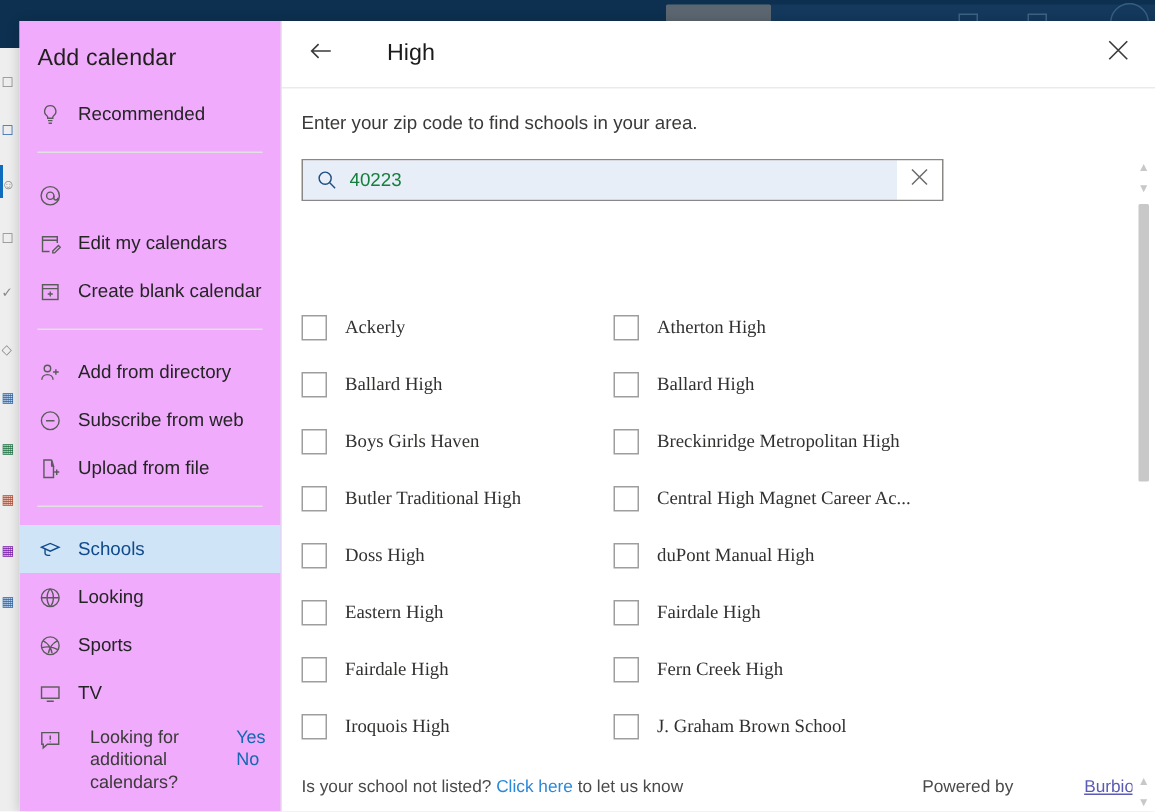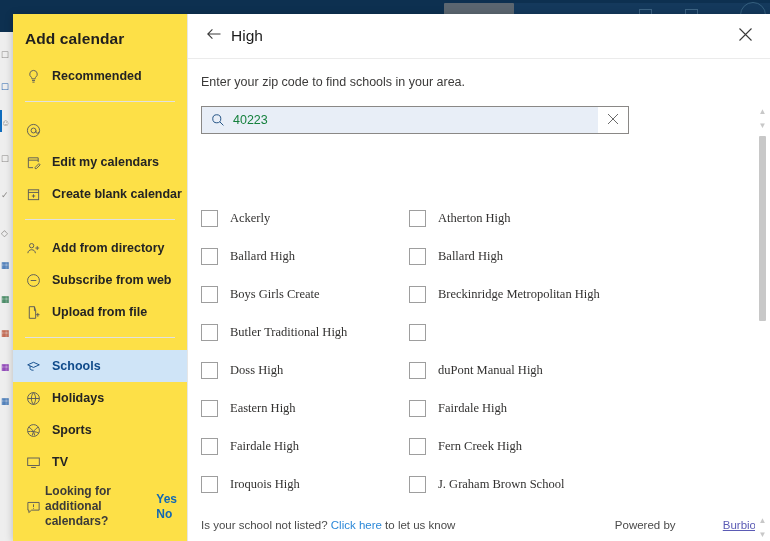--- a/index.html
+++ b/index.html
@@ -87,24 +87,23 @@
     background: #ffffff;
     box-shadow: 0 1px 8px rgba(0,0,0,0.22);
     display: flex;
     overflow: hidden;
   }
 
   
   #nav {
     width: 174px;
     min-width: 174px;
-    background: #fde047;
+    background: #f0abfc;
     border-right: 1px solid #e6e6e6;
     position: relative;
-    font-weight: bold;
   }
   #nav-title {
     font-size: 15.5px;
     color: #201f1e;
     padding: 16px 0 0 12px;
     letter-spacing: .1px;
   }
   .nav-group {
     margin-top: 12px;
   }
@@ -135,25 +134,24 @@
     display: flex;
     align-items: center;
     justify-content: center;
   }
   .nav-ico svg { display: block; }
   .nav-label { white-space: nowrap; }
 
   #nav-looking {
     display: flex;
     padding: 6px 10px 0 12px;
-    gap: 4px;
+    gap: 19px;
     font-size: 12px;
     color: #3b3a39;
     line-height: 15px;
-    align-items: center;
   }
   #nav-looking .nav-ico { margin-top: 1px; }
   #looking-text { width: 78px; }
   #looking-answers {
     margin-left: auto;
     text-align: left;
   }
   #looking-answers a {
     display: block;
     color: #1268b3;
@@ -183,21 +181,21 @@
     width: 28px; height: 28px;
     display: flex;
     align-items: center;
     justify-content: center;
     color: #3a3a3a;
     cursor: pointer;
   }
   #main-title {
     font-size: 15.5px;
     color: #1b1b1b;
-    margin-left: 3px;
+    margin-left: 30px;
   }
   #close-button {
     margin-left: auto;
     width: 30px; height: 30px;
     display: flex;
     align-items: center;
     justify-content: center;
     color: #3a3a3a;
     cursor: pointer;
   }
@@ -468,21 +466,21 @@
         </span>
         <span class="nav-label">Schools</span>
       </div>
       <div class="nav-item">
         <span class="nav-ico">
           <svg width="15" height="15" viewBox="0 0 16 16" fill="none" stroke="currentColor" stroke-width="1">
               <circle cx="8" cy="8" r="6.3"></circle>
               <path d="M1.8 8h12.4M8 1.7c3 3.3 3 9.3 0 12.6M8 1.7c-3 3.3-3 9.3 0 12.6"></path>
             </svg>
         </span>
-        <span class="nav-label">Holidays</span>
+        <span class="nav-label">Looking</span>
       </div>
       <div class="nav-item">
         <span class="nav-ico">
           <svg width="15" height="15" viewBox="0 0 16 16" fill="none" stroke="currentColor" stroke-width="1">
               <circle cx="8" cy="8" r="6.3"></circle>
               <path d="M3 4.5c3 1.5 5.5 4.5 6.3 8.7M13 4.5c-3 1.5-5.5 4.5-6.3 8.7M2 9.3c3.5-.8 8.5-.3 11.8 1.6"></path>
             </svg>
         </span>
         <span class="nav-label">Sports</span>
       </div>
@@ -568,32 +566,33 @@
             <div class="school-row">
               <div class="cbox"></div>
               <div class="school-label">Ballard High</div>
             </div>
             <div class="school-row">
               <div class="cbox"></div>
               <div class="school-label">Ballard High</div>
             </div>
             <div class="school-row">
               <div class="cbox"></div>
-              <div class="school-label">Boys Girls Create</div>
+              <div class="school-label">Boys Girls Haven</div>
             </div>
             <div class="school-row">
               <div class="cbox"></div>
               <div class="school-label">Breckinridge Metropolitan High</div>
             </div>
             <div class="school-row">
               <div class="cbox"></div>
               <div class="school-label">Butler Traditional High</div>
             </div>
             <div class="school-row">
               <div class="cbox"></div>
+              <div class="school-label">Central High Magnet Career Ac...</div>
             </div>
             <div class="school-row">
               <div class="cbox"></div>
               <div class="school-label">Doss High</div>
             </div>
             <div class="school-row">
               <div class="cbox"></div>
               <div class="school-label">duPont Manual High</div>
             </div>
             <div class="school-row">

